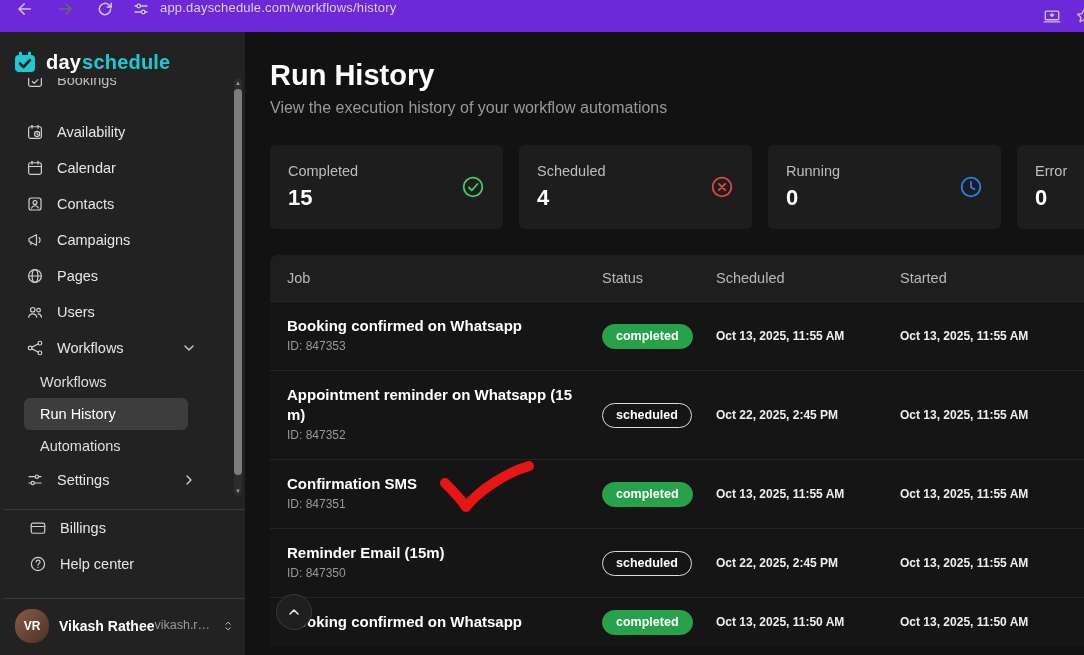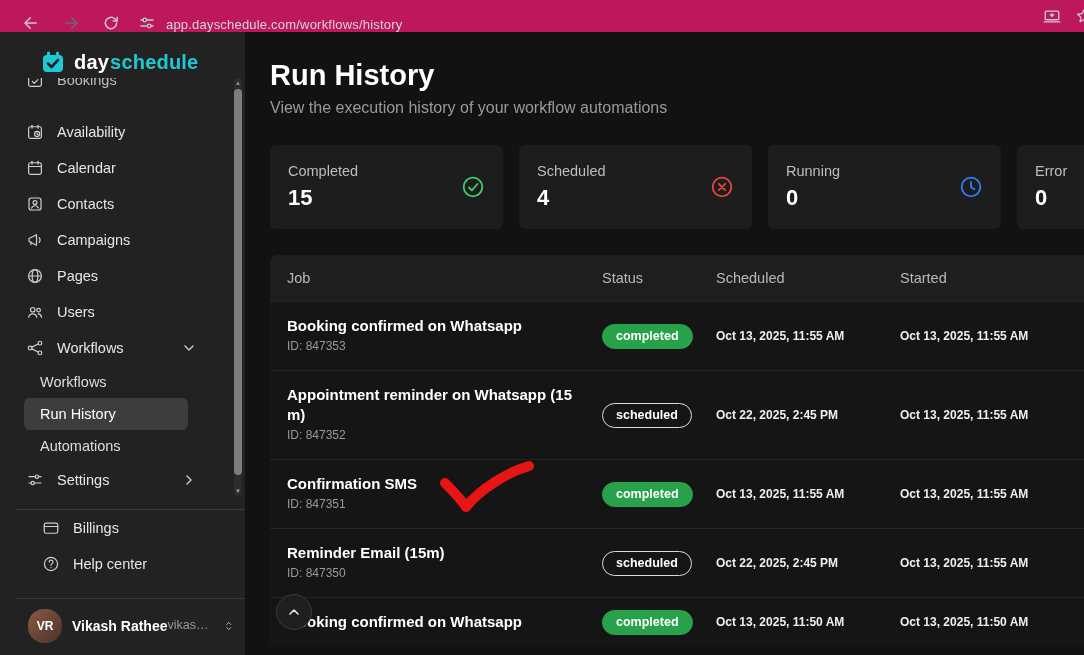--- a/index.html
+++ b/index.html
@@ -6,37 +6,37 @@
   html,body { margin:0; padding:0; }
   body {
     width:1084px; height:655px; overflow:hidden;
     background:#121212;
     font-family:"Liberation Sans", sans-serif;
     color:#e8e8e8;
   }
 
   
   .topbar {
-    height:32px; background:#be185d;
-    display:flex; align-items:flex-end;
-    padding:0 22px; position:relative;
+    height:32px; background:#6d28d9;
+    display:flex; align-items:flex-start;
+    padding:0 16px; position:relative;
   }
   .tb-icon { width:18px; height:18px; color:#c9c9c9; flex:0 0 auto; cursor:pointer; }
   .tb-icon.dim { color:#6a6a6a; }
   .tb-gap { width:22px; flex:0 0 auto; }
   .tb-url { font-size:13px; color:#d6d6d6; margin-left:10px; letter-spacing:.2px; }
   .tb-right { position:absolute; right:0; top:0; height:32px; display:flex; align-items:center; gap:14px; padding-right:0; }
   .tb-right .star { margin-right:-9px; }
 
   
   .app { display:flex; height:623px; }
 
   
   .sidebar { width:245px; background:#222222; position:relative; flex:0 0 245px; overflow:hidden; }
-  .logo { height:46px; display:flex; align-items:center; gap:8px; padding:14px 0 0 12px; position:relative; z-index:3; background:#222222;margin-left:28px; }
+  .logo { height:46px; display:flex; align-items:center; gap:8px; padding:14px 0 0 12px; position:relative; z-index:3; background:#222222; }
   .logo-word { font-size:20px; font-weight:800; letter-spacing:.2px; }
   .logo-word.w1 { color:#ffffff; }
   .logo-word.w2 { color:#1fc9d4; margin-left:-7px; }
 
   .menu { position:absolute; top:46px; left:0; right:10px; height:420px; overflow:hidden; z-index:1; }
   .item {
     height:36px; display:flex; align-items:center; gap:13px;
     padding-left:26px; font-size:14.5px; color:#e6e6e6; cursor:pointer;text-align:right;
   }
   .item.clipped { margin-top:-16px; margin-bottom:16px; color:#bdbdbd; }
@@ -49,21 +49,21 @@
   }
   .mi { width:18px; height:18px; flex:0 0 18px; color:#d0d0d0; }
   .chev { width:16px; height:16px; color:#cfcfcf; margin-left:auto; margin-right:38px; }
 
   .side-scrollbar { position:absolute; top:46px; right:3px; width:8px; height:418px; background:#2c2c2c; border-radius:4px; z-index:4; }
   .side-scrollbar .arrow { position:absolute; left:0; width:8px; text-align:center; font-size:6px; color:#9a9a9a; line-height:10px; }
   .side-scrollbar .arrow.up { top:0; }
   .side-scrollbar .arrow.down { bottom:0; }
   .side-scrollbar .thumb { position:absolute; top:11px; left:0; width:8px; height:386px; background:#7d7d7d; border-radius:4px; cursor:pointer; }
 
-  .sidebar-bottom { position:absolute; left:16px; right:0; bottom:0; background:#222222; z-index:2; }
+  .sidebar-bottom { position:absolute; left:3px; right:0; bottom:0; background:#222222; z-index:2; }
   .sb-divider { border-top:1px solid #3a3a3a; }
   .usercard {
     margin-top:16px; border-top:1px solid #3a3a3a;
     display:flex; align-items:center; gap:10px; padding:10px 12px 12px 12px; cursor:pointer;
   }
   .avatar {
     width:34px; height:34px; border-radius:16px; flex:0 0 34px;
     background:linear-gradient(135deg,#8a5a44,#4a3228);
     color:#fff; font-size:12px; font-weight:700;
     display:flex; align-items:center; justify-content:center;

